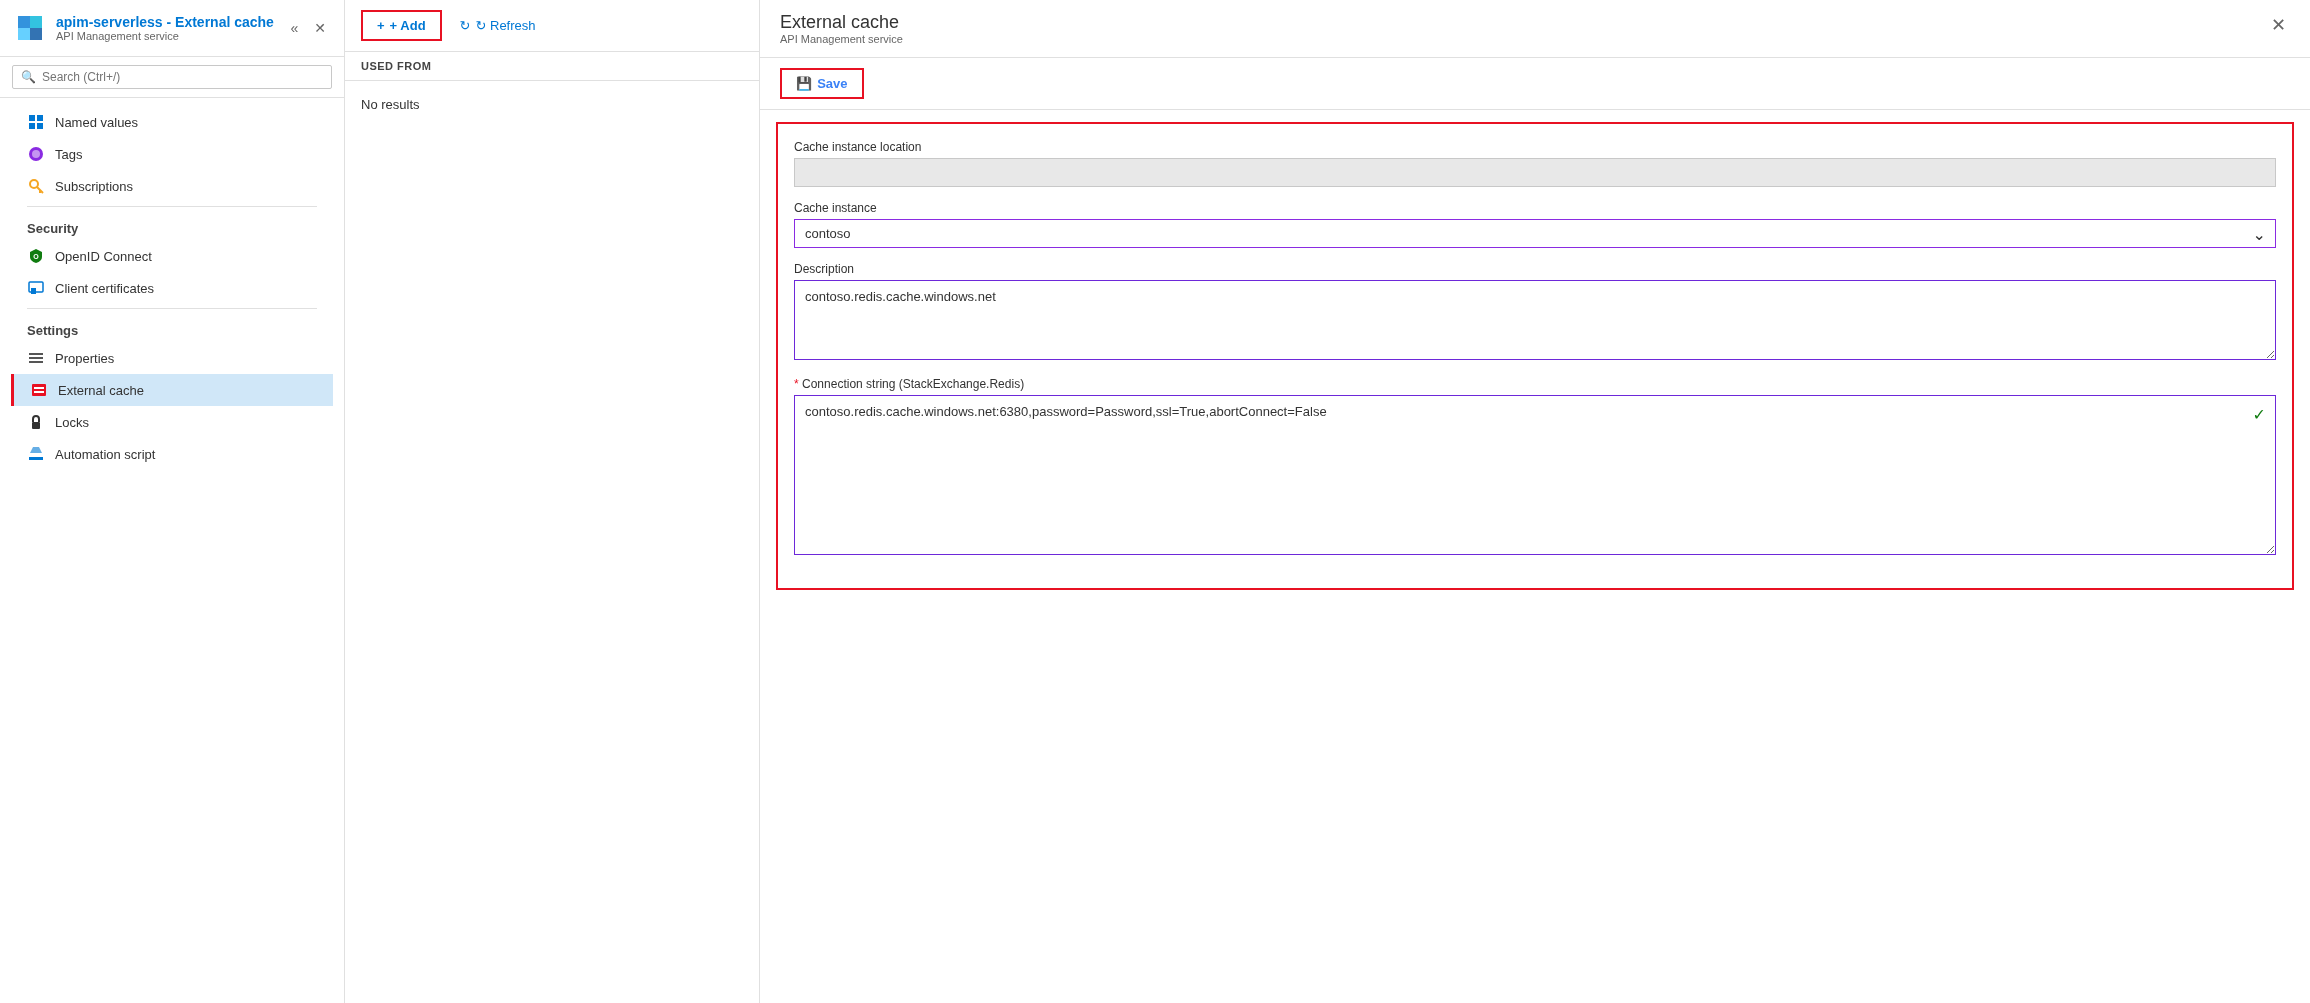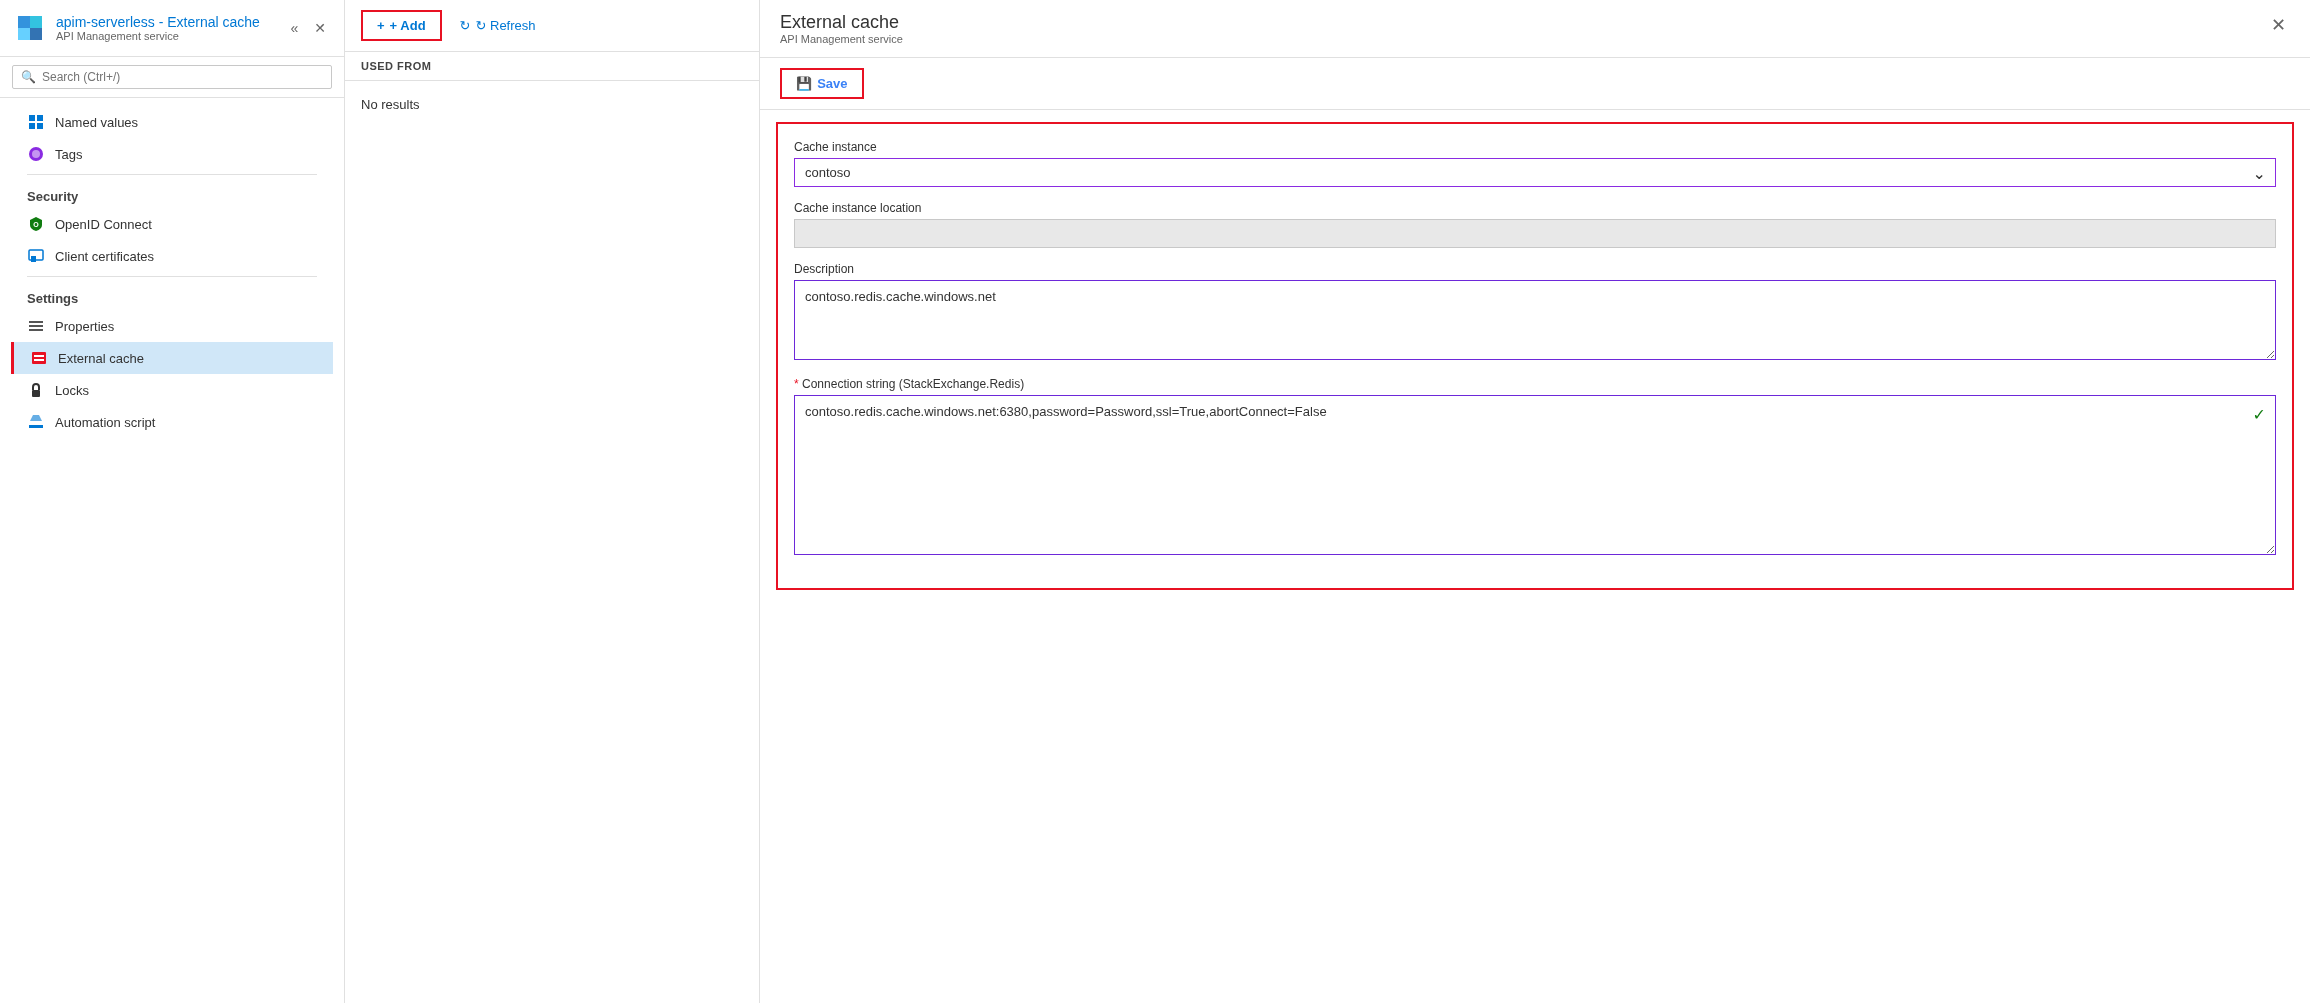--- a/index.html
+++ b/index.html
@@ -23,21 +23,21 @@
       gap: 10px;
     }
 
     .app-icon {
       width: 32px;
       height: 32px;
       flex-shrink: 0;
     }
 
     .left-header-text { flex: 1; }
-    .left-header-title { font-size: 14px; font-weight: 400; color: #0078d4; }
+    .left-header-title { font-size: 14px; font-weight: 700; color: #0078d4; }
     .left-header-subtitle { font-size: 11px; color: #666; }
 
     .left-header-actions { display: flex; gap: 8px; }
     .icon-btn { background: none; border: none; cursor: pointer; color: #666; font-size: 14px; padding: 2px 4px; }
 
     .search-bar {
       padding: 8px 12px;
       border-bottom: 1px solid #e0e0e0;
     }
 
@@ -326,20 +326,30 @@
     <div class="nav-item">
       <span class="nav-icon">
         <svg width="16" height="16" viewBox="0 0 16 16">
             <circle cx="8" cy="8" r="7" fill="#8a2be2"></circle>
             <circle cx="8" cy="8" r="4" fill="#fff" opacity="0.5"></circle>
           </svg>
       </span>
       <span>Tags</span>
     </div>
 
+    <div class="nav-item">
+      <span class="nav-icon">
+        <svg width="16" height="16" viewBox="0 0 16 16">
+            <circle cx="6" cy="6" r="4" fill="none" stroke="#f5a623" stroke-width="2"></circle>
+            <line x1="9" y1="9" x2="15" y2="15" stroke="#f5a623" stroke-width="2"></line>
+            <line x1="12" y1="12" x2="12" y2="15" stroke="#f5a623" stroke-width="2"></line>
+          </svg>
+      </span>
+      <span>Subscriptions</span>
+    </div>
 
     <div class="nav-divider"></div>
     <div class="nav-section-title">Security</div>
 
 
     <div class="nav-item">
       <span class="nav-icon">
         <svg width="16" height="16" viewBox="0 0 16 16">
             <path d="M8 1 L14 4 L14 9 Q14 13 8 15 Q2 13 2 9 L2 4 Z" fill="#107c10"></path>
             <text x="8" y="11" text-anchor="middle" fill="white" font-size="7" font-weight="bold">O</text>
@@ -438,31 +448,31 @@
     <button class="btn-save">
       <span style="color:#0078d4;">💾</span>
       <span style="color:#3b82f6;">Save</span>
     </button>
   </div>
 
   <div style="padding: 12px 16px; flex:1;">
     <div class="right-form-area">
 
       <div class="form-group">
+        <label class="form-label">Cache instance location</label>
+        <input class="form-input" type="text" value="" style="">
+      </div>
+
+      <div class="form-group">
         <label class="form-label">Cache instance</label>
         <div class="select-wrapper">
           <select class="form-select">
             <option>contoso</option>
           </select>
         </div>
-      </div>
-
-      <div class="form-group">
-        <label class="form-label">Cache instance location</label>
-        <input class="form-input" type="text" value="" style="">
       </div>
 
 
       <div class="form-group">
         <label class="form-label">Description</label>
         <textarea class="form-textarea" rows="3" style="">contoso.redis.cache.windows.net</textarea>
       </div>
 
       <div class="form-group">
         <label class="form-label">

